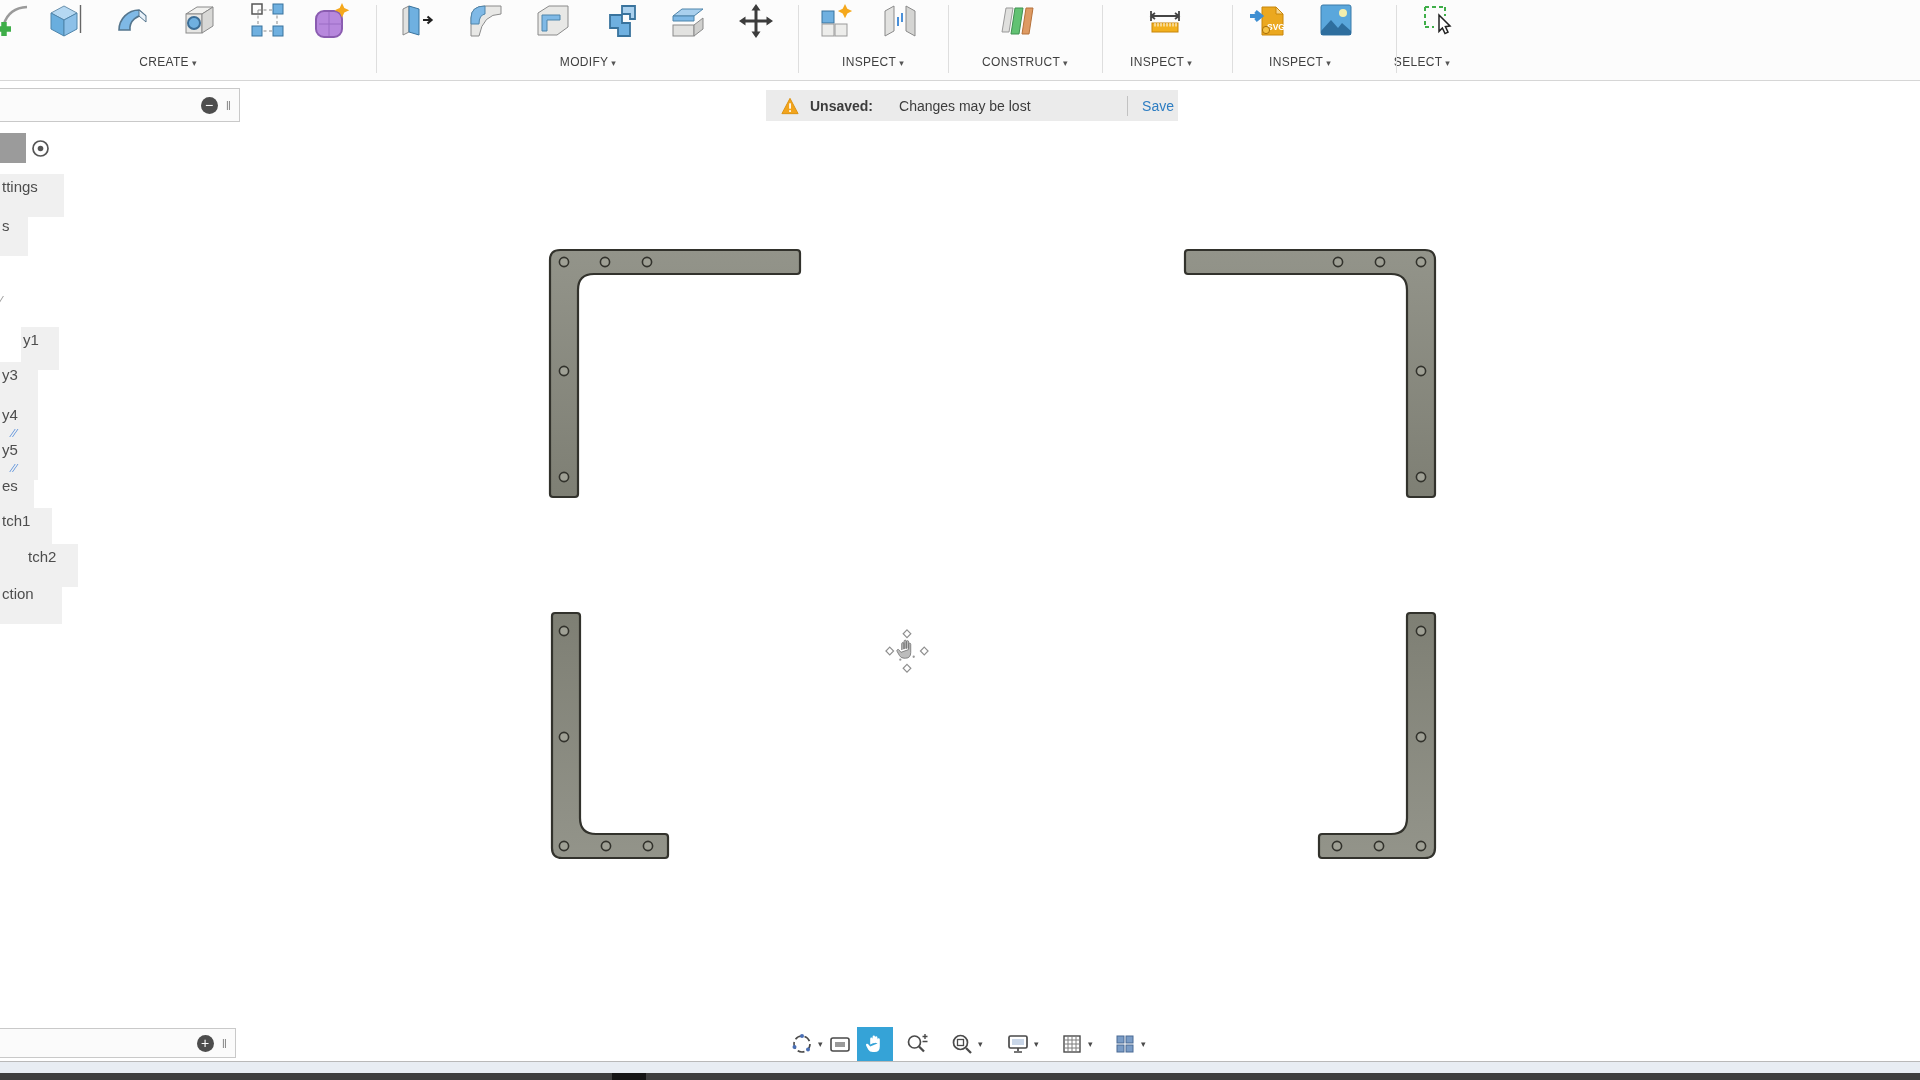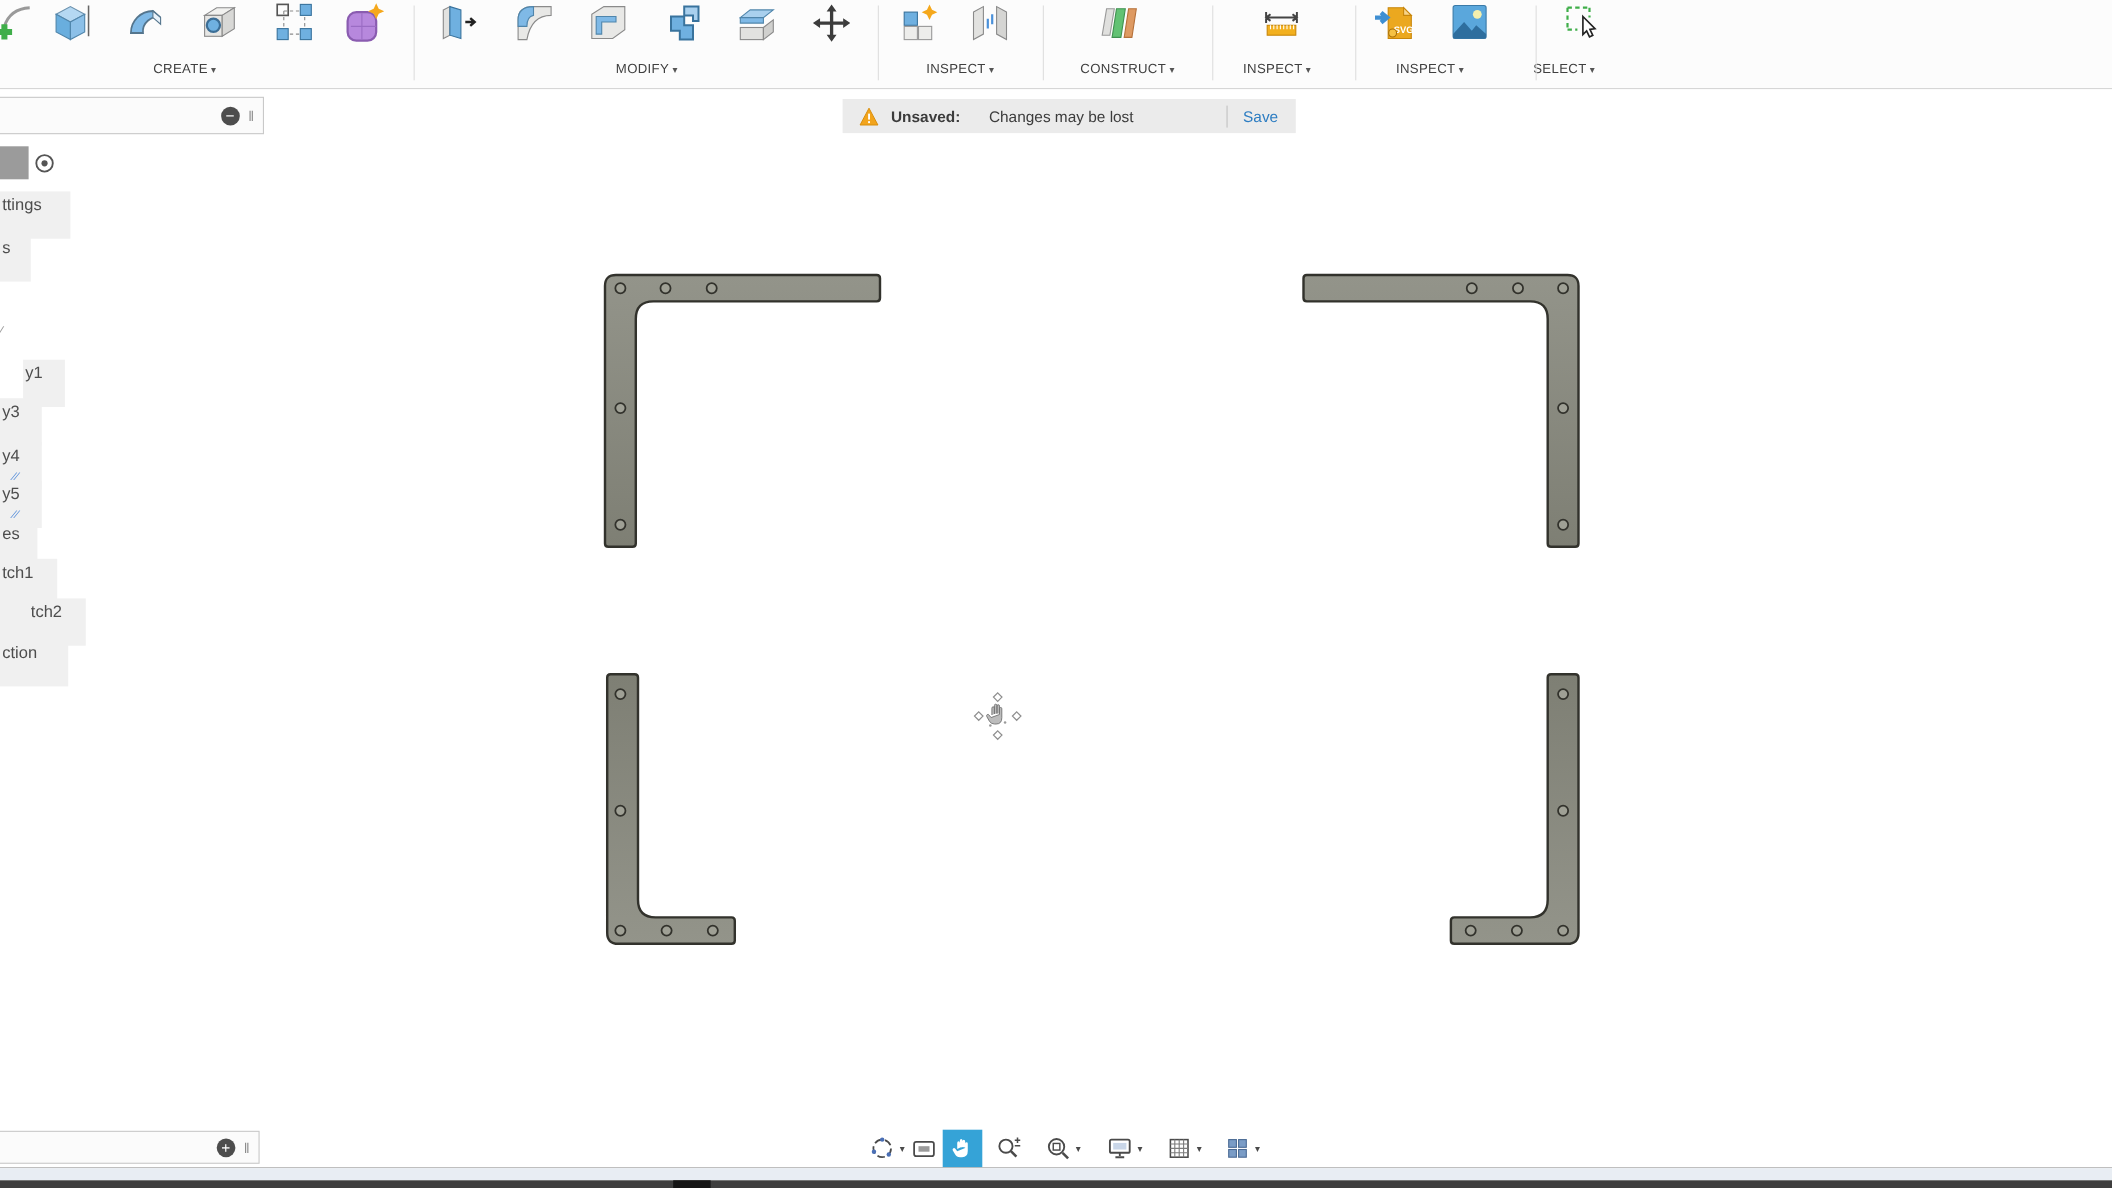--- a/index.html
+++ b/index.html
@@ -17,21 +17,21 @@
   .section-label .caret{font-size:9px;color:#555;margin-left:3px}
   .tb-divider{position:absolute;top:5px;height:68px;width:1px;background:#dedede}
   
   .unsaved-bar{position:absolute;left:766px;top:90px;width:412px;height:31px;
     background:#ebebeb;display:flex;align-items:center;z-index:6;font-size:14px;color:#3c3c3c}
   .unsaved-bar .w-icon{width:20px;height:18px;margin:0 10px 0 14px}
   .unsaved-bar .w-icon svg{width:100%;height:100%;display:block}
   .unsaved-label{font-weight:bold;margin-right:26px}
   .unsaved-msg{flex:1}
   .unsaved-div{width:1px;height:20px;background:#c2c2c2;margin:0 14px}
-  .save-link{color:#2d7dc2;cursor:pointer;margin-right:16px}
+  .save-link{color:#2d7dc2;cursor:pointer;margin-right:4px}
   
   .panel-bar{position:absolute;left:-2px;background:#fbfbfb;border:1px solid #c9c9c9;
     display:flex;align-items:center;justify-content:flex-end;gap:8px;
     padding-right:8px;box-sizing:border-box;z-index:6}
   #browser-header{top:88px;width:242px;height:34px}
   #browser-footer{top:1028px;width:238px;height:30px}
   .circle-btn{width:17px;height:17px;border-radius:50%;background:#4d4d4d;color:#fff;
     font-size:14px;line-height:16px;text-align:center;cursor:pointer;user-select:none}
   .grip{color:#8d8d8d;font-size:13px;cursor:grab}
   .swatch{position:absolute;left:0;top:133px;width:26px;height:30px;background:#9b9b9b;z-index:4;cursor:pointer}

